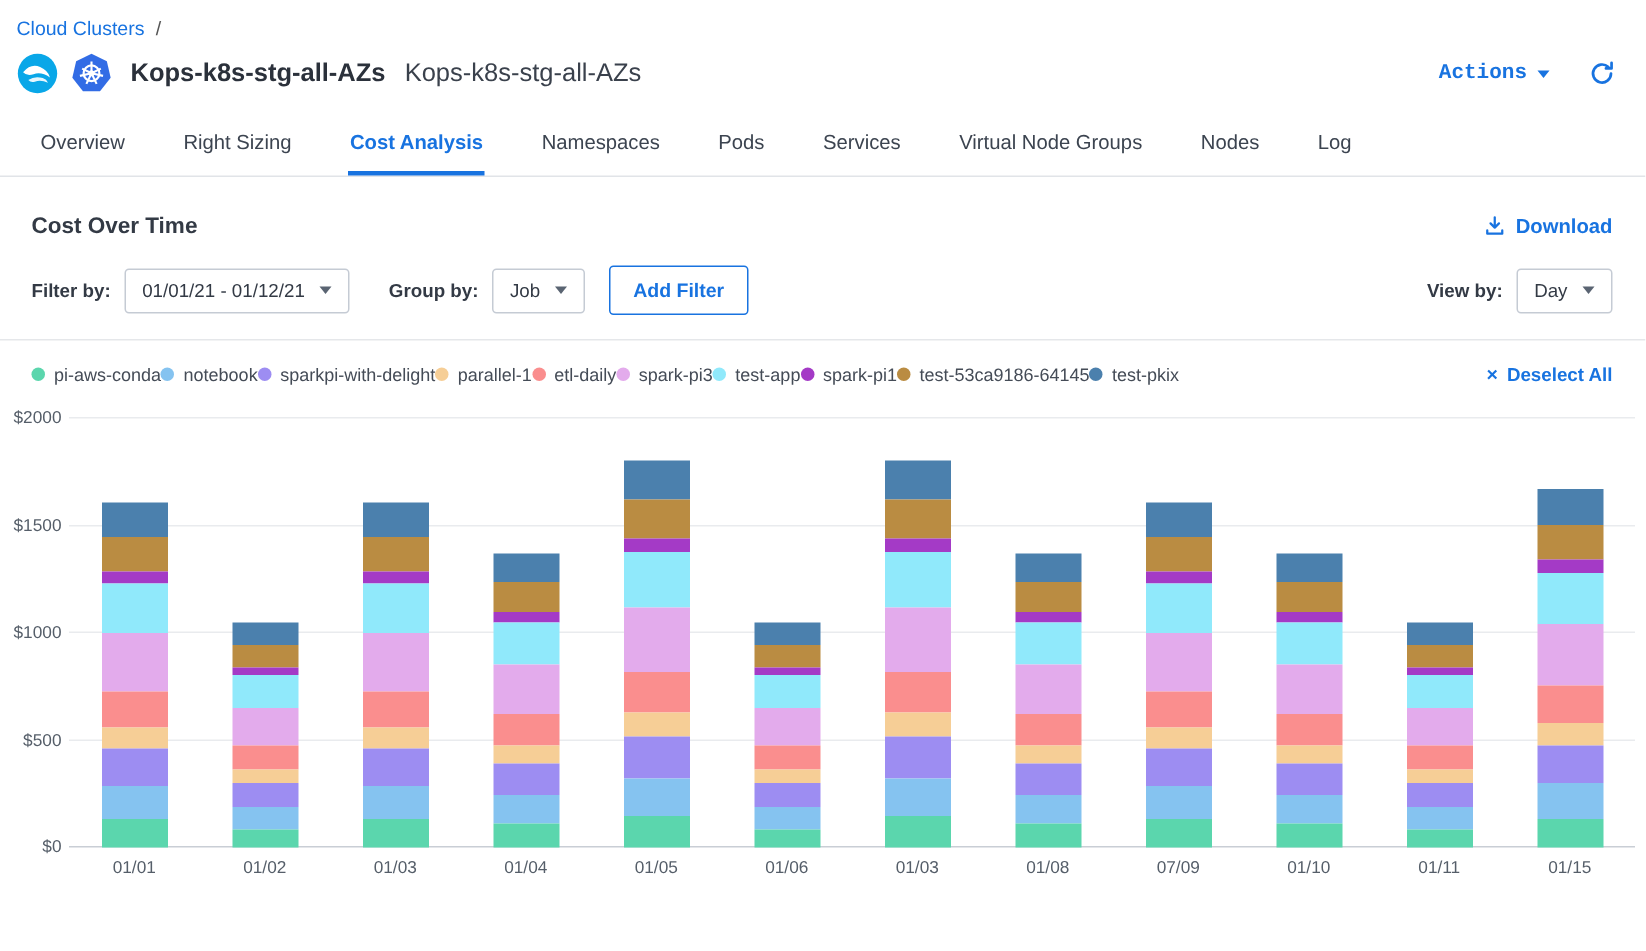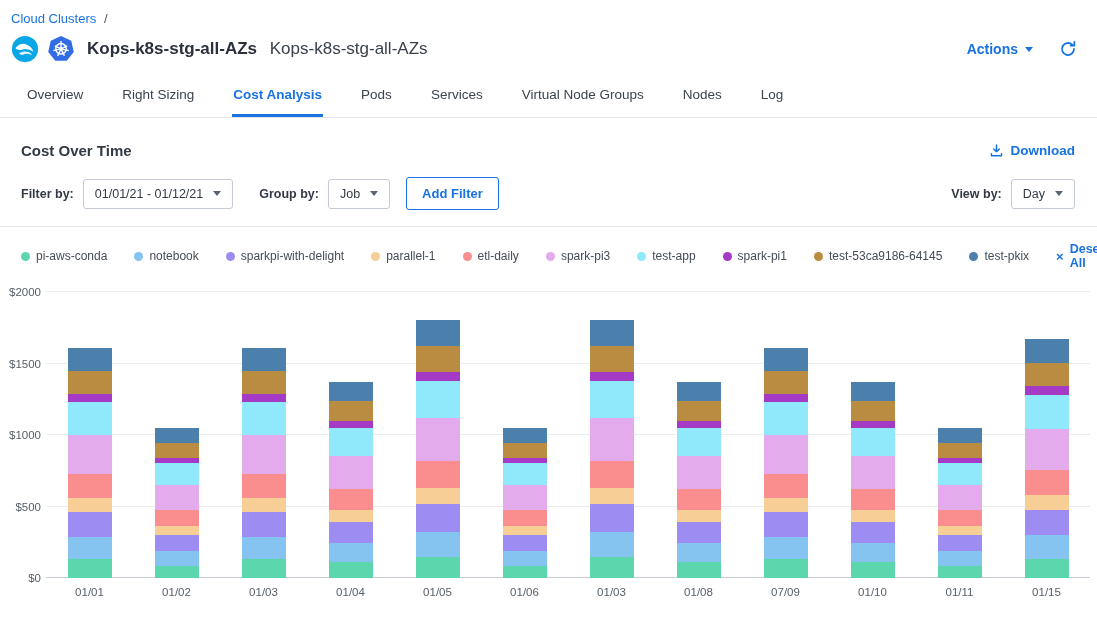--- a/index.html
+++ b/index.html
@@ -17,21 +17,21 @@
   .breadcrumb-row { padding: 11px 16px 0 11px; font-size: 13px; }
   .breadcrumb-link { color: #1873e0; cursor: pointer; }
   .breadcrumb-sep { color: #555; margin-left: 4px; }
 
   
   .header-row { display: flex; align-items: center; padding: 9px 20px 4px 11px; }
   .logo { width: 28px; height: 28px; margin-right: 8px; flex: 0 0 auto; }
   .title-wrap { margin-left: 4px; font-size: 17px; color: #2b313b; }
   .title-bold { font-weight: bold; }
   .title-sub { font-weight: normal; margin-left: 8px; color: #3a414c; }
-  .header-right { margin-left: auto; display: flex; align-items: center; gap: 26px; }
+  .header-right { margin-left: auto; display: flex; align-items: center; gap: 26px; font-family: Liberation Mono, monospace; }
   .actions-btn { display: flex; align-items: center; gap: 7px; color: #1873e0; font-weight: bold; font-size: 14px; cursor: pointer; }
   .caret { width: 0; height: 0; border-left: 4px solid transparent; border-right: 4px solid transparent; border-top: 5px solid #1873e0; display: inline-block; }
   .caret.gray { border-top-color: #5a6472; }
   .refresh-btn { cursor: pointer; display: flex; align-items: center; }
 
   
   .tabs { display: flex; gap: 37px; padding-left: 26px; padding-right: 16px; border-bottom: 1px solid #e1e4e8; margin-top: 12px; align-items: flex-end; }
   .tab { padding: 8px 1px 12px; font-size: 13.5px; color: #3c4450; cursor: pointer; border-bottom: 3px solid transparent; white-space: nowrap; }
   .tab.active { color: #1873e0; font-weight: bold; border-bottom-color: #1873e0; }
 
@@ -117,20 +117,21 @@
           <polyline points="20.5,2.5 20.5,7.5 15.5,7.5" fill="none" stroke="#1873e0" stroke-width="2.4" stroke-linecap="round" stroke-linejoin="round"></polyline>
         </svg>
       </span>
     </div>
   </div>
 
   <div class="tabs" id="tabs">
       <div class="tab">Overview</div>
       <div class="tab">Right Sizing</div>
       <div class="tab active">Cost Analysis</div>
+      <div class="tab">Namespaces</div>
       <div class="tab">Pods</div>
       <div class="tab">Services</div>
       <div class="tab">Virtual Node Groups</div>
       <div class="tab">Nodes</div>
       <div class="tab">Log</div>
     </div>
 
   <div class="section-row">
     <span class="section-title">Cost Over Time</span>
     <span class="download-link">
@@ -157,21 +158,21 @@
     <div class="view-by-wrap">
       <span class="filter-label">View by:</span>
       <div class="select-box">
         <span>Day</span>
         <span class="caret gray"></span>
       </div>
     </div>
   </div>
 
   <div class="legend-row">
-    <span id="legend-items" style="display:flex;align-items:center;gap:27px;">
+    <span id="legend-items" style="display:flex;align-items:center;">
         <span class="legend-item">
           <span class="legend-dot" style="background: rgb(91, 214, 173);"></span>
           <span>pi-aws-conda</span>
         </span>
         <span class="legend-item">
           <span class="legend-dot" style="background: rgb(133, 195, 240);"></span>
           <span>notebook</span>
         </span>
         <span class="legend-item">
           <span class="legend-dot" style="background: rgb(157, 141, 242);"></span>

